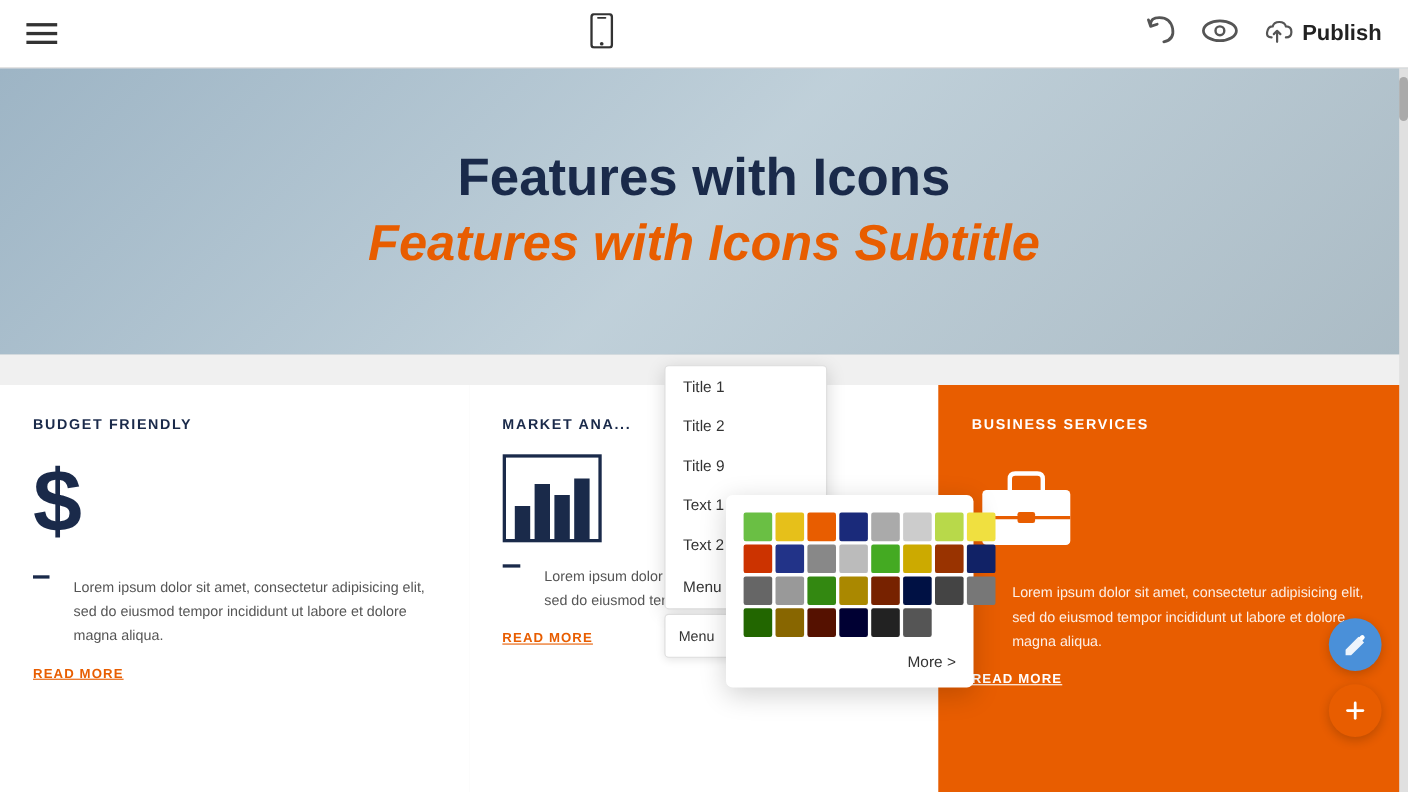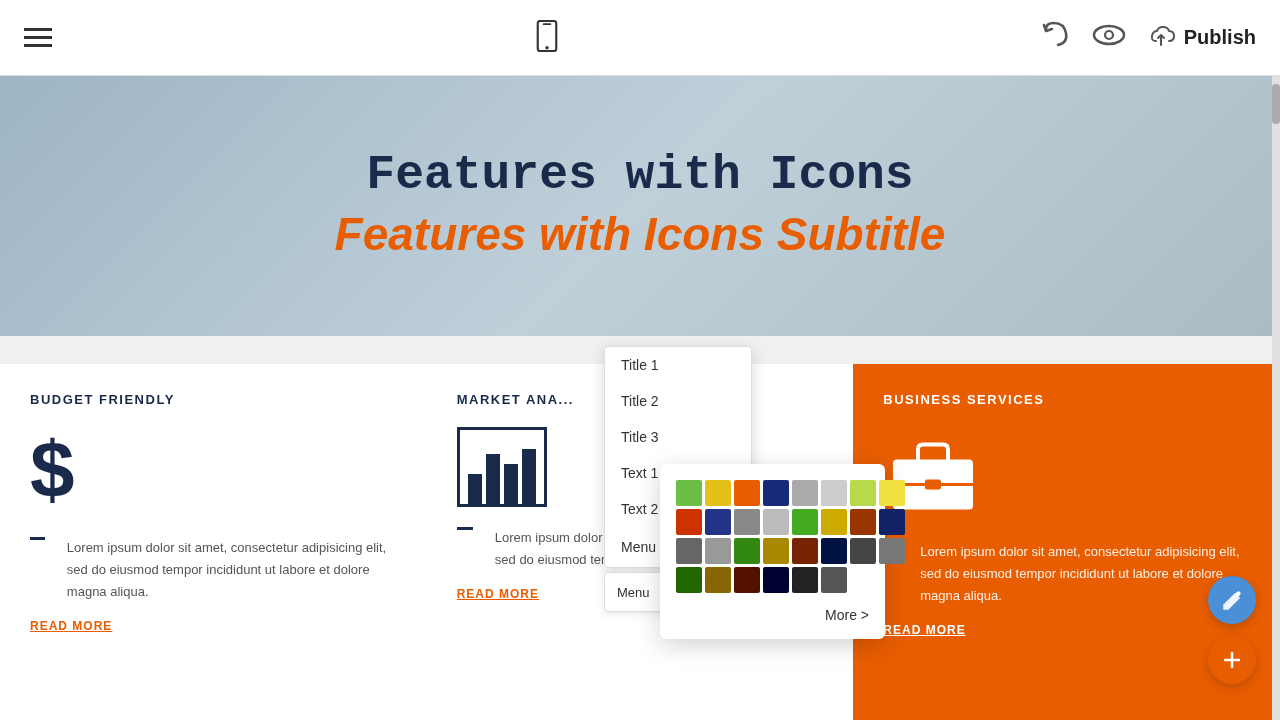--- a/index.html
+++ b/index.html
@@ -4,21 +4,21 @@
   <style>
     * { box-sizing: border-box; margin: 0; padding: 0; }
     body { font-family: Arial, sans-serif; width: 1280px; height: 720px; overflow: hidden; background: #f0f0f0; }
 
     
     .toolbar {
       display: flex;
       align-items: center;
       justify-content: space-between;
       background: #fff;
-      height: 76px;
+      height: 62px;
       padding: 0 24px;
       border-bottom: 1px solid #e0e0e0;
       position: relative;
       z-index: 100;
     }
     .toolbar-left { display: flex; align-items: center; }
     .toolbar-center { display: flex; align-items: center; }
     .toolbar-right { display: flex; align-items: center; gap: 20px; }
 
     .hamburger-icon { cursor: pointer; display: flex; flex-direction: column; gap: 5px; }
@@ -68,21 +68,20 @@
       opacity: 0.85;
     }
     .hero-title {
       position: relative;
       z-index: 2;
       font-size: 48px;
       font-weight: 800;
       color: #1a2a4a;
       text-align: center;
       line-height: 1.2;
-      font-family: Liberation Mono, monospace;
     }
     .hero-subtitle {
       position: relative;
       z-index: 2;
       font-size: 46px;
       font-weight: 800;
       color: #e85d00;
       text-align: left;
       font-style: italic;
       line-height: 1.3;
@@ -423,21 +422,21 @@
 
   <div class="dropdown-overlay">
     <div class="dropdown-menu">
       <div class="dropdown-item">
         <span>Title 1</span>
       </div>
       <div class="dropdown-item">
         <span>Title 2</span>
       </div>
       <div class="dropdown-item">
-        <span>Title 3</span>
+        <span>Title 9</span>
       </div>
       <div class="dropdown-item">
         <span>Text 1</span>
       </div>
       <div class="dropdown-item">
         <span>Text 2</span>
       </div>
       <div class="dropdown-item">
         <span>Menu</span>
         <button class="edit-btn">✎</button>

